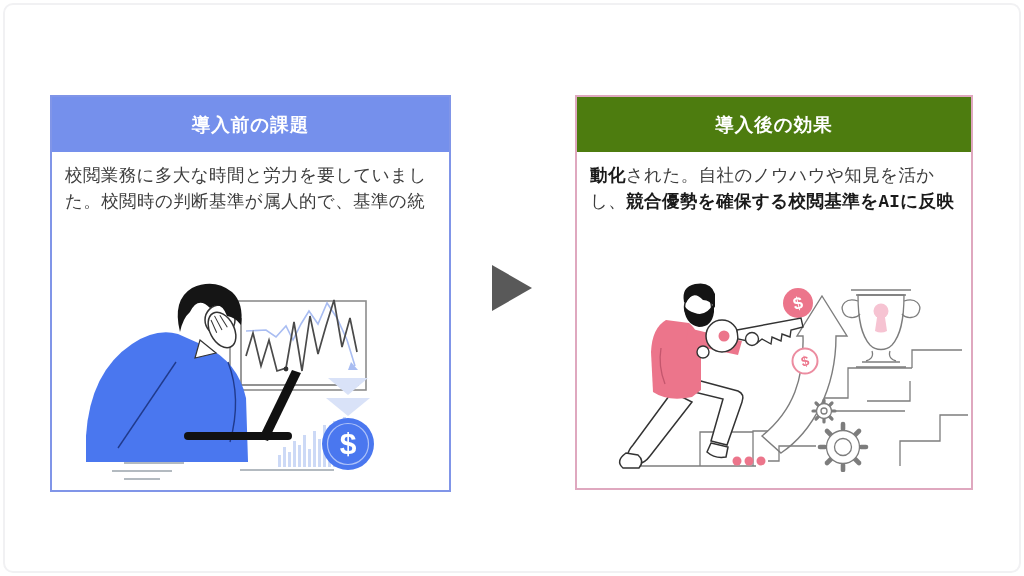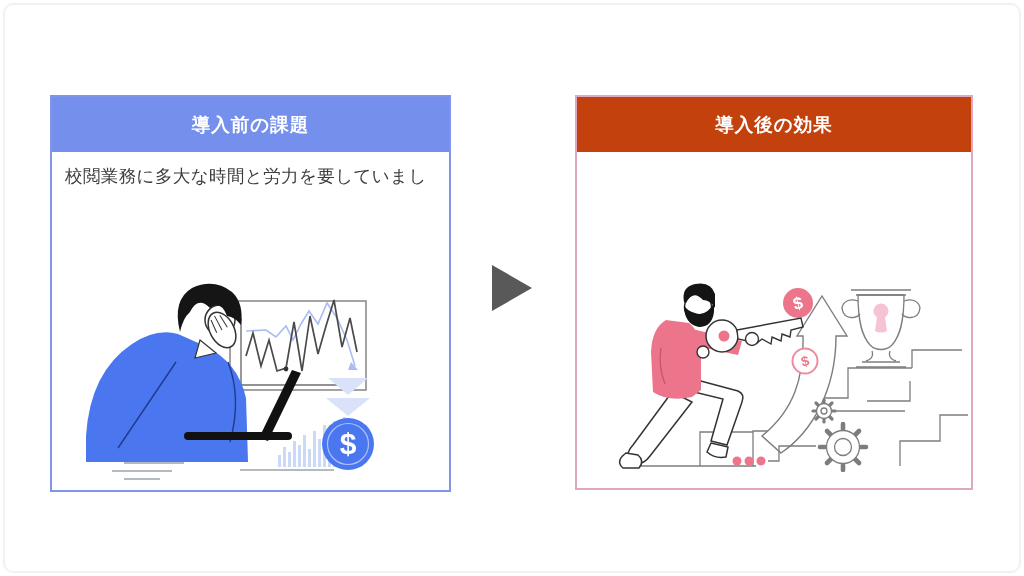--- a/index.html
+++ b/index.html
@@ -8,24 +8,24 @@
   .canvas { position:relative; width:1024px; height:576px; background:#fff; }
   .outer-frame { position:absolute; inset:3px; border:2px solid #f1f1f3; border-radius:10px; }
 
   .card { position:absolute; top:95px; background:#fff; }
   .card-before { left:50px;  width:401px; height:397px; border:2px solid #8095e8; }
   .card-after  { left:575px; width:398px; height:395px; border:2px solid #dfa8bf; }
 
   .card-header { height:55px; display:flex; align-items:center; justify-content:center;
     color:#ffffff; font-size:18.5px; font-weight:700; letter-spacing:1px; }
   .card-before .card-header { background:#7590ec; }
-  .card-after  .card-header { background:#c2410c; }
+  .card-after  .card-header { background:#4d7c0f; }
 
   .card-body-text { padding:11px 22px 0 13px; font-size:17.5px; line-height:26px;
-    color:#3d3d3d; letter-spacing:0.4px; }
+    color:#3d3d3d; letter-spacing:0.4px;font-family:Liberation Mono, monospace; }
   .text-line { white-space:nowrap; }
   .bold { font-weight:700; color:#1a1a1a; }
 
   .illu { position:absolute; }
   .illu-before { left:6px; top:171px; }
   .illu-after  { left:35px; top:175px; }
 
   .mid-arrow { position:absolute; left:492px; top:265px; width:0; height:0;
     border-top:23px solid transparent; border-bottom:23px solid transparent;
     border-left:40px solid #595959; }
@@ -38,20 +38,21 @@
 
 <div class="canvas">
   <div class="outer-frame"></div>
 
   <div class="card card-before">
     <div class="card-header">
       <span>導入前の課題</span>
     </div>
     <div class="card-body-text">
         <div class="text-line">校閲業務に多大な時間と労力を要していまし</div>
+        <div class="text-line">た。校閲時の判断基準が属人的で、基準の統</div>
       </div>
 
     <svg class="illu illu-before" width="392" height="216" viewBox="58 268 392 216">
 
       <g stroke="#9aa3ab" stroke-width="1.6">
         <line x1="124" y1="447" x2="184" y2="447"></line>
         <line x1="112" y1="455" x2="184" y2="455"></line>
         <line x1="124" y1="463" x2="184" y2="463"></line>
         <line x1="112" y1="471" x2="172" y2="471"></line>
         <line x1="124" y1="479" x2="160" y2="479"></line>
@@ -117,20 +118,22 @@
     </svg>
   </div>
 
   <div class="mid-arrow"></div>
 
   <div class="card card-after">
     <div class="card-header">
       <span>導入後の効果</span>
     </div>
     <div class="card-body-text">
+        <div class="text-line"><span class="bold">動化</span><span>された。自社のノウハウや知見を活か</span></div>
+        <div class="text-line"><span>し、</span><span class="bold">競合優勢を確保する校閲基準をAIに反映</span></div>
       </div>
 
     <svg class="illu illu-after" width="358" height="200" viewBox="612 272 358 200">
 
       <g fill="none" stroke="#7d7d7d" stroke-width="1.3">
         <path d="M640 466 H756"></path>
         <path d="M700 466 V432 H753"></path>
         <path d="M753 466 V431 H800 V398 H848 V368 H912"></path>
         <path d="M867 401 H910 V381"></path>
         <path d="M912 368 V350 H962"></path>

